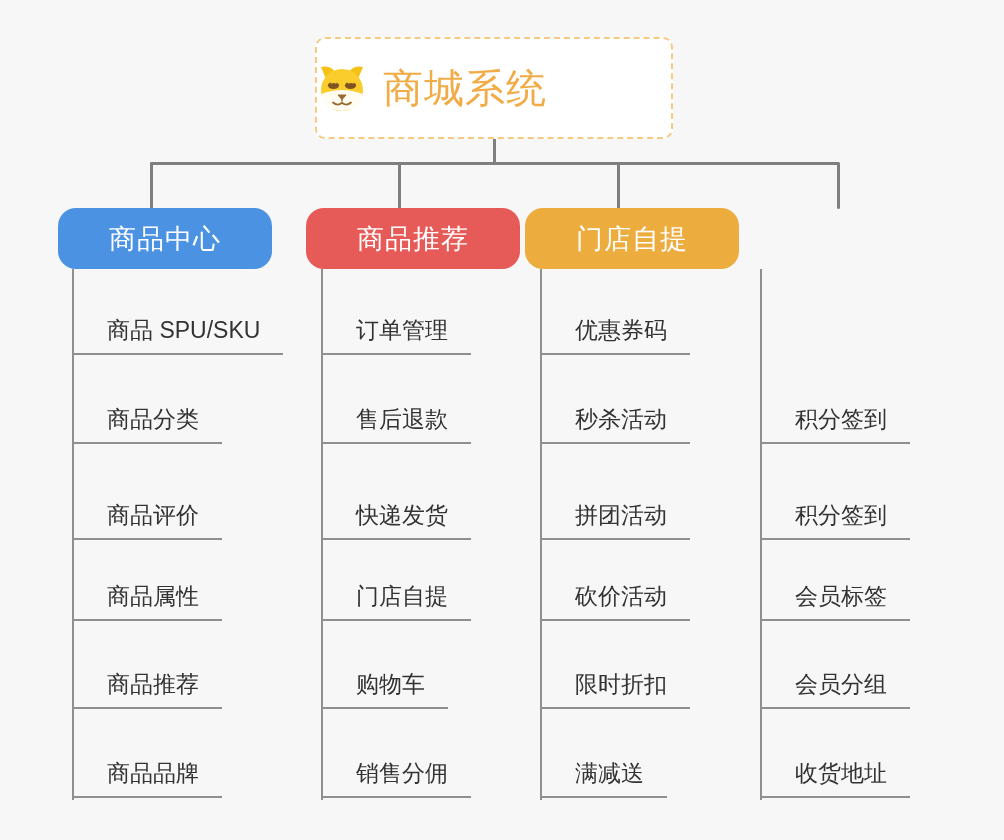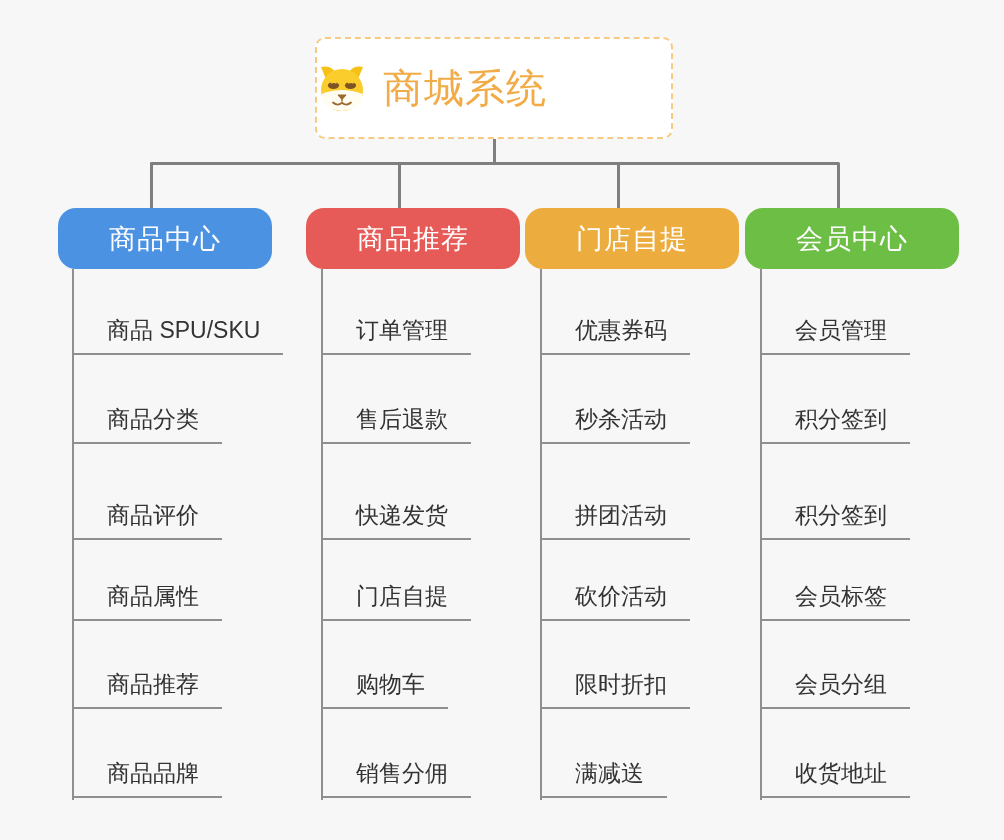--- a/index.html
+++ b/index.html
@@ -106,23 +106,20 @@
 
   <div class="branch b0" style="background-color: rgb(75, 146, 227);">
     <span>商品中心</span>
   </div>
   <div class="branch b1" style="background-color: rgb(230, 90, 87);">
     <span>商品推荐</span>
   </div>
   <div class="branch b2" style="background-color: rgb(236, 172, 62);">
     <span>门店自提</span>
   </div>
-  <div class="branch b3" style="background-color: rgb(108, 190, 69);">
-    <span>会员中心</span>
-  </div>
 
   <div class="col c0">
     <div class="vline"></div>
     <div class="child r0">商品 SPU/SKU</div>
     <div class="child r1">商品分类</div>
     <div class="child r2">商品评价</div>
     <div class="child r3">商品属性</div>
     <div class="child r4">商品推荐</div>
     <div class="child r5">商品品牌</div>
   </div>
@@ -142,21 +139,20 @@
     <div class="child r0">优惠券码</div>
     <div class="child r1">秒杀活动</div>
     <div class="child r2">拼团活动</div>
     <div class="child r3">砍价活动</div>
     <div class="child r4">限时折扣</div>
     <div class="child r5">满减送</div>
   </div>
 
   <div class="col c3">
     <div class="vline"></div>
-    <div class="child r0">会员管理</div>
     <div class="child r1">积分签到</div>
     <div class="child r2">积分签到</div>
     <div class="child r3">会员标签</div>
     <div class="child r4">会员分组</div>
     <div class="child r5">收货地址</div>
   </div>
 
 </div>
 
 </body></html>

